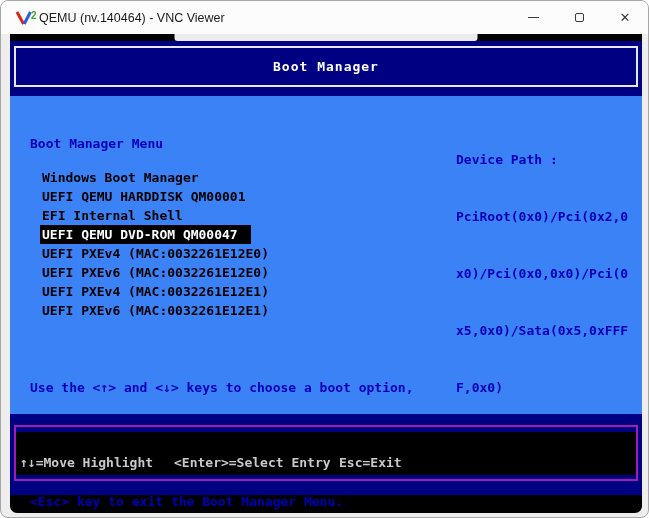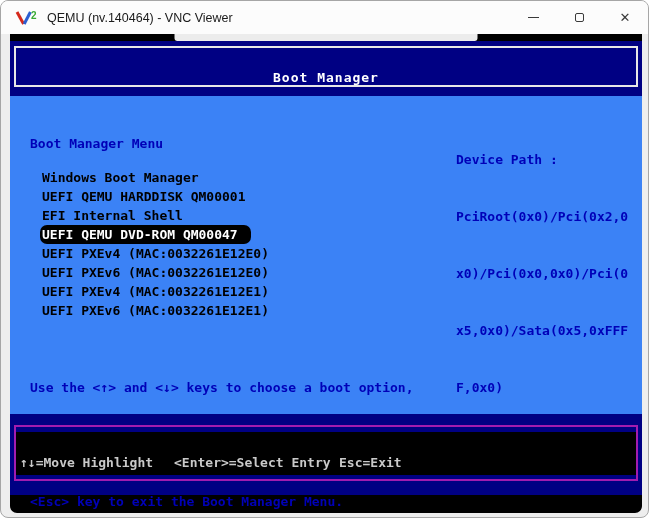--- a/index.html
+++ b/index.html
@@ -10,21 +10,21 @@
     background:#eeeeee; border:1px solid #a6a6a6; border-radius:8px;
     overflow:hidden;
   }
 
   
   .titlebar{
     position:absolute; left:0; top:0; width:100%; height:33px;
     background:#fcfcfc; display:flex; align-items:center;
   }
   .vnc-logo{ margin-left:14px; display:flex; align-items:center; }
-  .win-title{ margin-left:8px; font-size:12.5px; color:#1b1b1b; }
+  .win-title{ font-size:12.5px; color:#1b1b1b; }
   .controls{ position:absolute; right:0; top:0; height:33px; display:flex; }
   .ctrl{ width:46px; height:33px; display:flex; align-items:center; justify-content:center; cursor:default; }
   .glyph-min{ width:11px; height:1px; background:#3a3a3a; display:block; }
   .glyph-max{ width:9px; height:9px; border:1px solid #3a3a3a; border-radius:2px; display:block; }
   .glyph-close{ font-size:13px; color:#3a3a3a; line-height:1; }
 
   
   .client{
     position:absolute; left:9px; top:33px; width:632px; height:479px;
     background:#000; border-radius:0 0 7px 7px; overflow:hidden;
@@ -32,34 +32,34 @@
   }
   .vnc-tab{
     position:absolute; top:0; left:50%; transform:translateX(-50%);
     width:303px; height:7px; background:#ececec; border-radius:0 0 3px 3px; z-index:5;
   }
 
   .efi-header{ position:absolute; left:0; top:7px; width:100%; height:55px; background:#000083; }
   .efi-header-box{
     position:absolute; left:4px; right:4px; top:5px; bottom:9px;
     border:2px solid #e7e7e7; background:#000083;
-    display:flex; align-items:flex-end; justify-content:center;
+    display:flex; align-items:center; justify-content:center;
   }
   .efi-screen-title{ color:#ffffff; font-size:13px; letter-spacing:1px; }
 
   .efi-body{
     position:absolute; left:0; top:62px; width:100%; height:318px;
     background:#3b82f6; font-size:13px; line-height:19px;padding-left:8px;
   }
   .menu-title{ position:absolute; left:20px; top:38px; color:#0000b8; }
   .menu-list{ position:absolute; left:32px; top:72px; }
   .menu-item{ height:19px; color:#000; white-space:pre; cursor:default; }
   .menu-item span{ display:inline-block; }
   .menu-item.selected span{
-    background:#000; color:#fff; margin-left:-2px; padding:0 13px 0 2px;border-radius:7px;
+    background:#000; color:#fff; margin-left:-2px; padding:0 13px 0 2px;
   }
   .device-path{ position:absolute; left:446px; top:16px; width:182px; color:#0000b8; white-space:pre; }
   .help-text{ position:absolute; left:20px; top:244px; color:#0000b8; white-space:pre; }
 
   .efi-footer{ position:absolute; left:0; top:380px; width:100%; height:81px; background:#000083; }
   .efi-footer-box{
     position:absolute; left:4px; right:4px; top:11px; height:56px;
     border:2px solid #a21caf; background:#000083;
   }
   .efi-footer-black{

